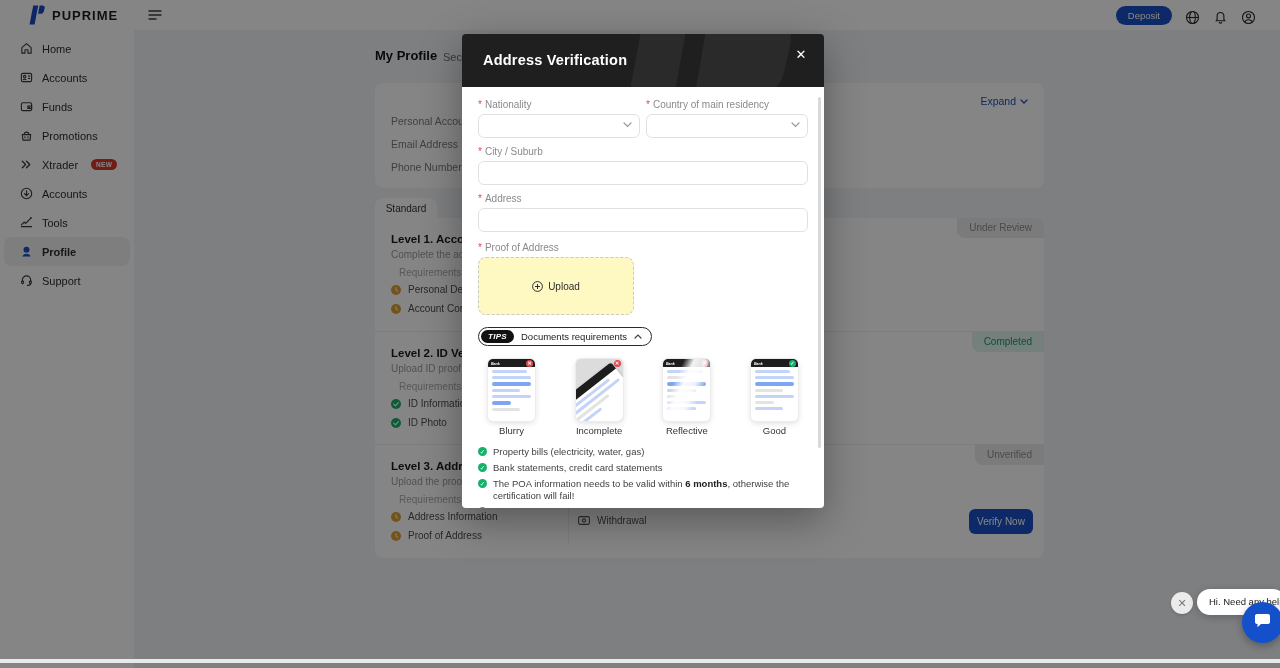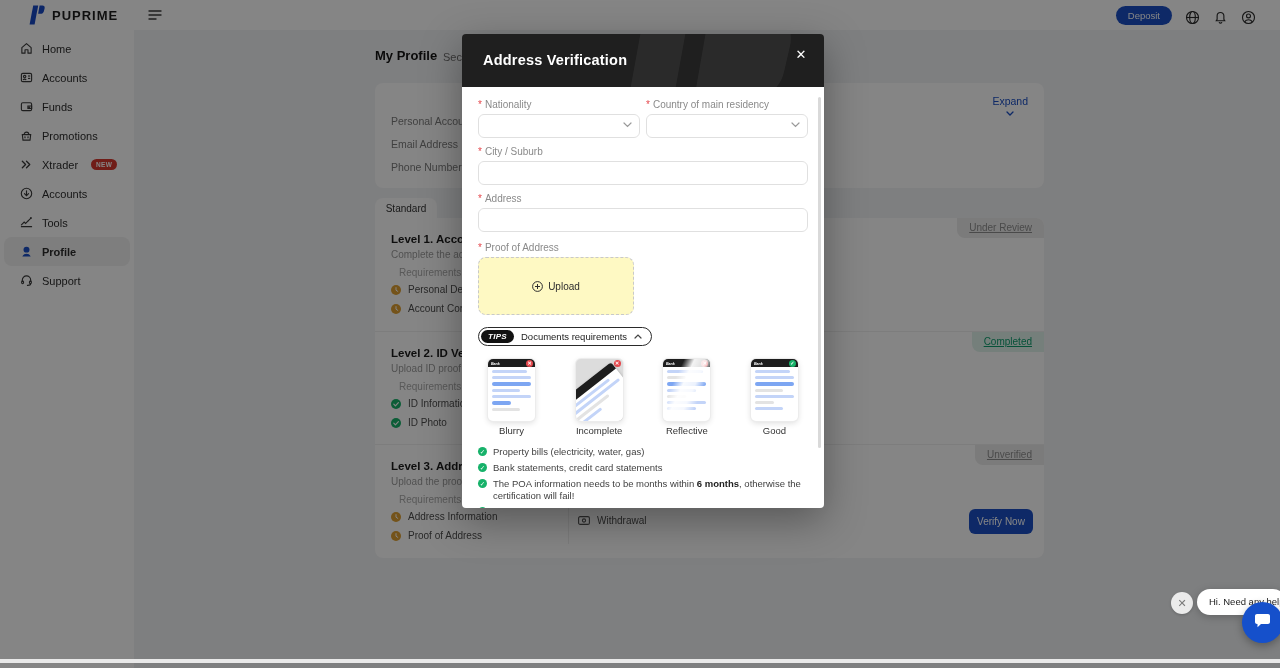--- a/index.html
+++ b/index.html
@@ -22,32 +22,32 @@
   .side-item .s-ico { width:13px; height:13px; flex:0 0 13px; }
   .side-item.active { background:#f1f1f1; font-weight:bold; }
   .new-badge { background:#d7382f; color:#fff; font-size:6.5px; font-weight:bold; padding:2px 5px; border-radius:7px; margin-left:4px; letter-spacing:.3px; }
 
   
   .page { position:absolute; left:375px; top:30px; width:669px; height:638px; z-index:1; }
   .page-title { position:absolute; left:0; top:18px; font-size:13px; font-weight:bold; color:#141414; }
   .tab-security { position:absolute; left:68px; top:21px; font-size:11px; color:#6e6e6e; cursor:pointer; }
 
   .personal-card { position:absolute; left:0; top:53px; width:669px; height:105px; background:#fff; border-radius:8px; }
-  .expand-link { position:absolute; right:16px; top:12px; font-size:10.5px; color:#1b4fc5; cursor:pointer; display:flex; align-items:center; gap:4px;flex-direction:column; }
+  .expand-link { position:absolute; right:16px; top:12px; font-size:10.5px; color:#1b4fc5; cursor:pointer; display:flex; align-items:center; gap:4px; }
   .p-rows { position:absolute; left:16px; top:26px; }
   .p-row { height:23px; font-size:10.5px; color:#7c7c7c; display:flex; align-items:center; }
 
   .std-tab { position:absolute; left:0; top:168px; width:62px; height:20px; background:#fff; border-radius:8px 8px 0 0; font-size:10px; color:#333; display:flex; align-items:center; justify-content:center; cursor:pointer; }
 
   .levels { position:absolute; left:0; top:188px; width:669px; height:340px; background:#fff; border-radius:0 8px 8px 8px; overflow:hidden; }
   .lvl-card { position:absolute; left:0; width:669px; }
   .lvl-1 { top:0; height:113px; }
   .lvl-2 { top:113px; height:113px; border-top:1px solid #f0f0f0; }
   .lvl-3 { top:226px; height:114px; border-top:1px solid #f0f0f0; }
-  .status-badge { position:absolute; top:0; right:0; font-size:10px; padding:4px 12px 5px; border-radius:0 0 0 8px;text-decoration:underline; }
+  .status-badge { position:absolute; top:0; right:0; font-size:10px; padding:4px 12px 5px; border-radius:0 0 0 8px; }
   .status-badge.gray { background:#ebebeb; color:#8f8f8f; }
   .status-badge.green { background:#e1f4ec; color:#0f9d6e; }
   .lvl-title { position:absolute; left:16px; top:15px; font-size:11.5px; font-weight:bold; color:#1c1c1c; }
   .lvl-desc { position:absolute; left:16px; top:31px; font-size:10px; color:#9c9c9c; width:170px; white-space:nowrap; overflow:hidden; }
   .req-label { position:absolute; left:24px; top:49px; font-size:10px; color:#ababab; }
   .req-row { position:absolute; left:16px; display:flex; align-items:center; gap:7px; font-size:10px; color:#4e4e4e; }
   .req-row.r1 { top:66px; } .req-row.r2 { top:85px; }
   .v-div { position:absolute; left:193px; top:14px; bottom:14px; width:1px; background:#ededed; }
   .benefit-row { position:absolute; left:203px; top:70px; display:flex; align-items:center; gap:7px; font-size:10px; color:#4e4e4e; }
   .verify-btn { position:absolute; right:11px; top:64px; width:64px; height:25px; background:#1b4fc5; color:#fff; font-size:10px; border:none; border-radius:6px; cursor:pointer; }
@@ -498,21 +498,21 @@
         <div class="bullet">
           <span class="b-ico">✓</span>
           <span class="b-text">Property bills (electricity, water, gas)</span>
         </div>
         <div class="bullet">
           <span class="b-ico">✓</span>
           <span class="b-text">Bank statements, credit card statements</span>
         </div>
         <div class="bullet">
           <span class="b-ico">✓</span>
-          <span class="b-text"><span>The POA information needs to be months within </span><b>6 months</b><span>, otherwise the certification will fail!</span></span>
+          <span class="b-text"><span>The POA information needs to be valid within </span><b>6 months</b><span>, otherwise the certification will fail!</span></span>
         </div>
         <div class="bullet">
           <span class="b-ico">✓</span>
           <span class="b-text">Supported file types: png, jpg, jpeg, bmp, pdf, doc, docx; Maximum upload file size: 5MB</span>
         </div>
       </div>
 
       <div class="m-scroll-thumb"></div>
     </div>
   </div>

